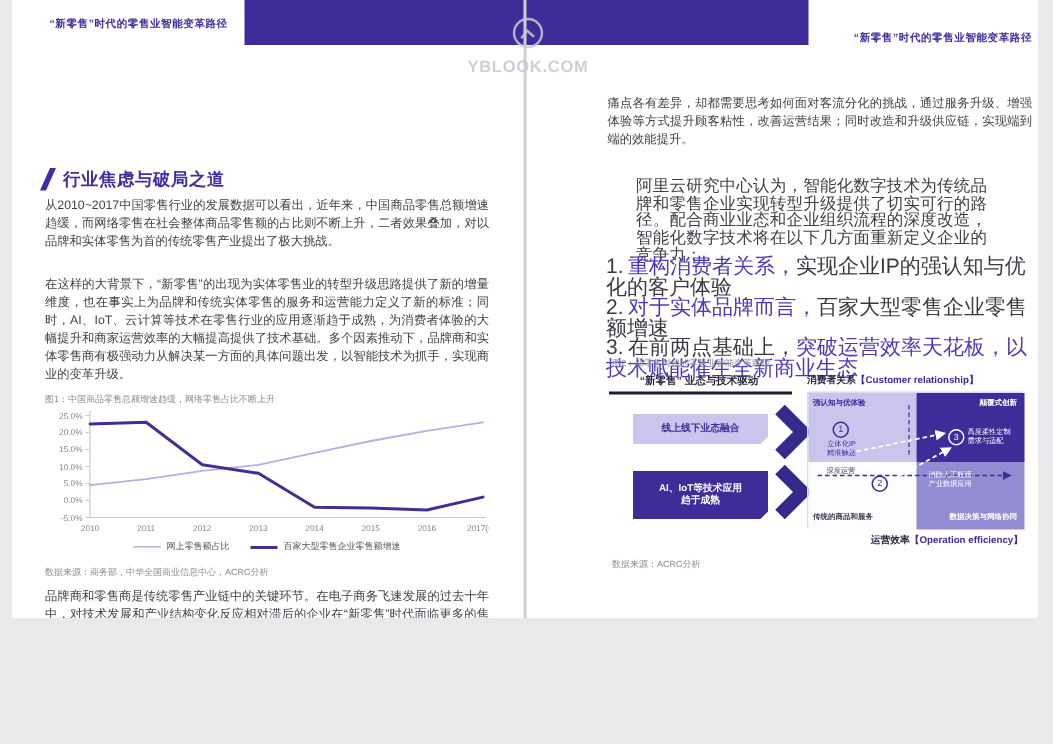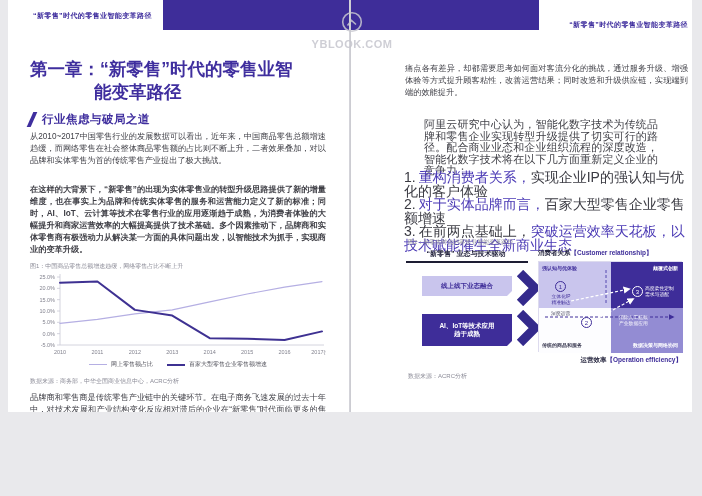--- a/index.html
+++ b/index.html
@@ -18,21 +18,21 @@
 
   .chapter { left:30px; top:58px; width:310px; font-size:17.5px; font-weight:bold; color:#3f2e9e; line-height:23px; }
   .chapter .l2 { display:block; margin-left:64px; }
 
   .section { left:30px; top:112px; display:flex; align-items:flex-end; }
   .slash { width:4px; height:15px; background:#3f2e9e; transform:skewX(-24deg); margin-right:8px; }
   .section-label { font-size:11.5px; font-weight:bold; color:#3f2e9e; letter-spacing:0.5px; }
 
   .body-text { font-size:8.2px; line-height:12px; color:#3f3f46; text-align:justify; }
   .p-l1 { left:30px; top:131px; width:296px; }
-  .p-l2 { left:30px; top:184px; width:296px;font-weight:bold; }
+  .p-l2 { left:30px; top:184px; width:296px; }
   .p-l3 { left:30px; top:392px; width:296px; }
 
   .caption { font-size:6px; color:#8b8b97; }
   .fig1-cap { left:30px; top:262px; width:296px; }
   .fig1-src { left:30px; top:377px; width:296px; }
 
   .chart-wrap { left:30px; top:271px; width:296px; height:88px; }
   .legend { left:30px; top:360px; width:296px; display:flex; justify-content:center; gap:14px; }
   .legend-item { display:flex; align-items:center; gap:4px; font-size:6px; color:#55555e; }
   .legend-line { display:inline-block; width:18px; height:0; border-top-style:solid; }
@@ -107,24 +107,20 @@
   <div class="abs wm-top">
     <span>
       <svg width="22" height="22" viewBox="0 0 22 22">
         <circle cx="11" cy="11" r="9.3" fill="none" stroke="#c9c9d1" stroke-width="1.6"></circle>
         <path d="M6.5 14.5 L10.5 9.5 L15 13.5" fill="none" stroke="#c9c9d1" stroke-width="1.6"></path>
       </svg>
     </span>
     <div class="wm-text">YBLOOK.COM</div>
   </div>
 
-  <div class="abs chapter">
-    <span>第一章：“新零售”时代的零售业智</span>
-    <span class="l2">能变革路径</span>
-  </div>
 
   <div class="abs section">
     <span class="slash"></span>
     <span class="section-label">行业焦虑与破局之道</span>
   </div>
 
   <div class="abs body-text p-l1">从2010~2017中国零售行业的发展数据可以看出，近年来，中国商品零售总额增速趋缓，而网络零售在社会整体商品零售额的占比则不断上升，二者效果叠加，对以品牌和实体零售为首的传统零售产业提出了极大挑战。</div>
   <div class="abs body-text p-l2">在这样的大背景下，“新零售”的出现为实体零售业的转型升级思路提供了新的增量维度，也在事实上为品牌和传统实体零售的服务和运营能力定义了新的标准；同时，AI、IoT、云计算等技术在零售行业的应用逐渐趋于成熟，为消费者体验的大幅提升和商家运营效率的大幅提高提供了技术基础。多个因素推动下，品牌商和实体零售商有极强动力从解决某一方面的具体问题出发，以智能技术为抓手，实现商业的变革升级。</div>
 
   <div class="abs caption fig1-cap">图1：中国商品零售总额增速趋缓，网络零售占比不断上升</div>

